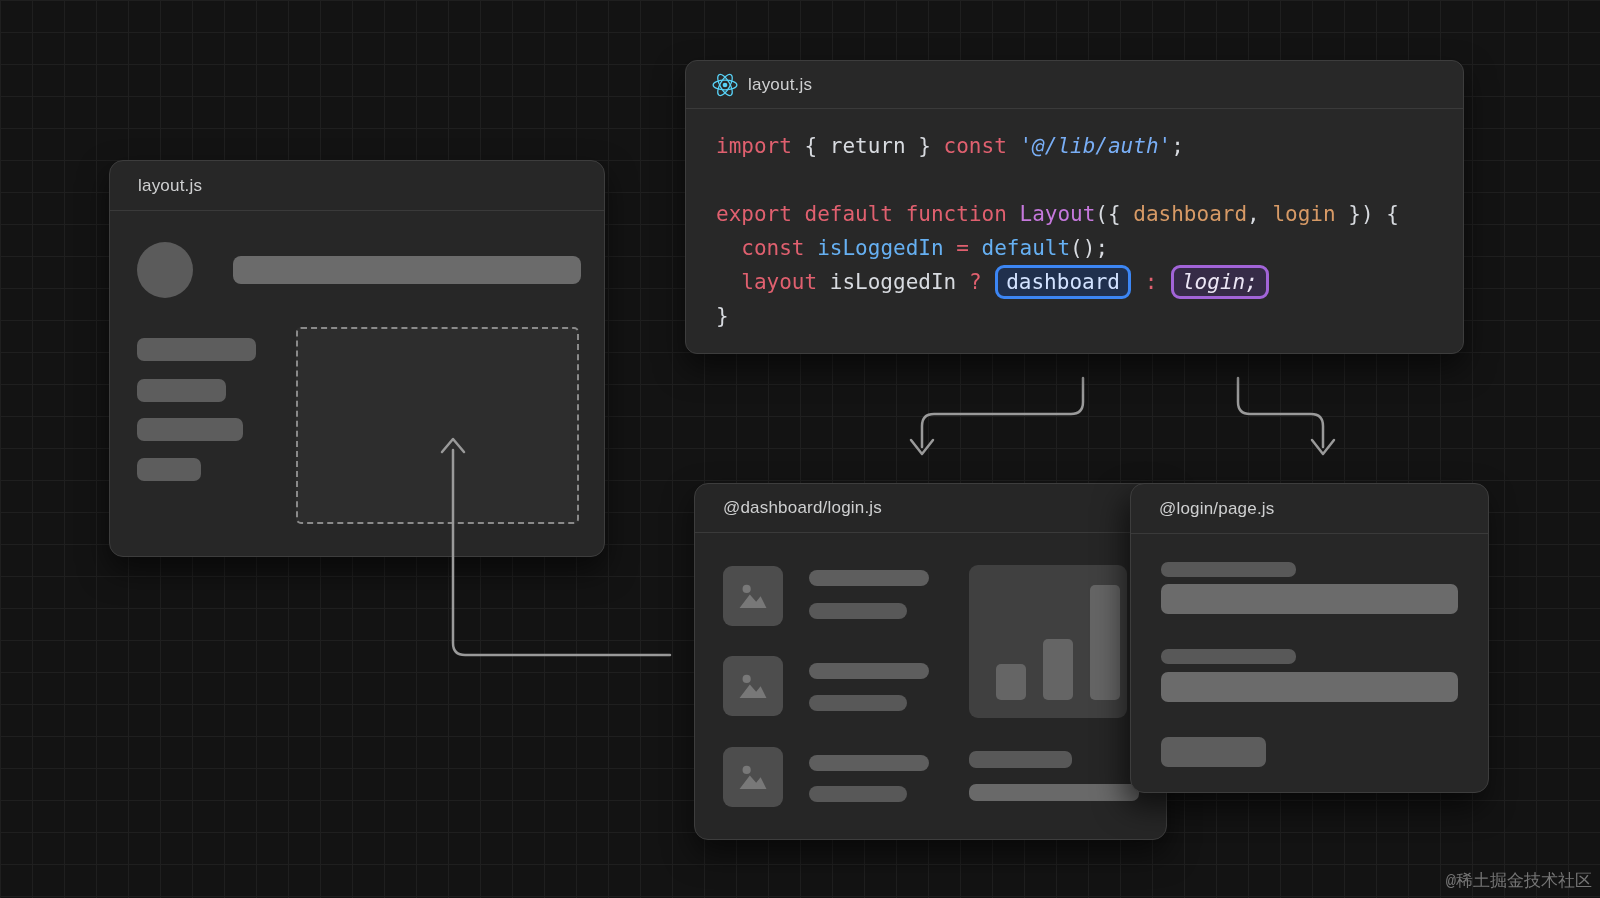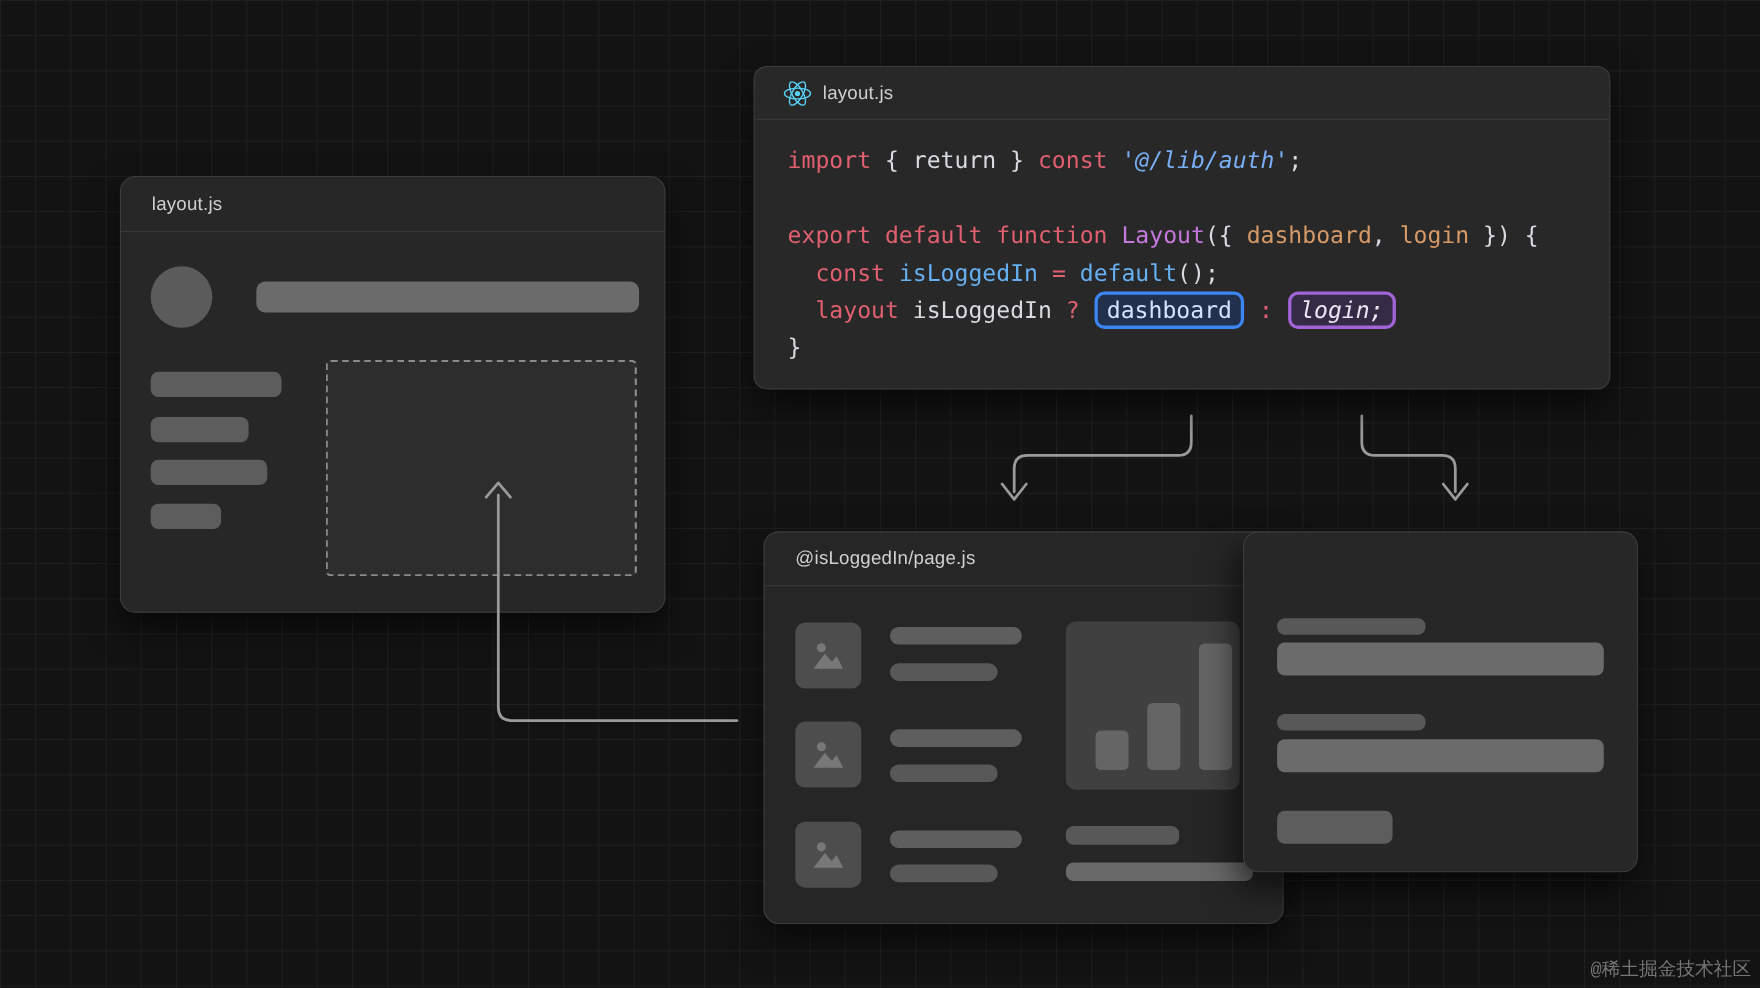--- a/index.html
+++ b/index.html
@@ -125,21 +125,21 @@
         <div class="code-line">&nbsp;</div>
         <div class="code-line"><span class="tok-kw">export</span><span class="tok-pl"> </span><span class="tok-kw">default</span><span class="tok-pl"> </span><span class="tok-kw">function</span><span class="tok-pl"> </span><span class="tok-fn">Layout</span><span class="tok-pl">({ </span><span class="tok-param">dashboard</span><span class="tok-pl">, </span><span class="tok-param">login</span><span class="tok-pl"> }) {</span></div>
         <div class="code-line"><span class="tok-pl">  </span><span class="tok-kw">const</span><span class="tok-pl"> </span><span class="tok-var">isLoggedIn</span><span class="tok-pl"> </span><span class="tok-kw">=</span><span class="tok-pl"> </span><span class="tok-var">default</span><span class="tok-pl">();</span></div>
         <div class="code-line"><span class="tok-pl">  </span><span class="tok-kw">layout</span><span class="tok-pl"> isLoggedIn </span><span class="tok-kw">?</span><span class="tok-pl"> </span><span class="tok-box-blue">dashboard</span><span class="tok-pl"> </span><span class="tok-kw">:</span><span class="tok-pl"> </span><span class="tok-box-purple">login;</span></div>
         <div class="code-line"><span class="tok-pl">}</span></div>
       </div>
   </div>
 
   <div class="window" id="dashboard-window">
     <div class="win-header">
-      <span class="win-title">@isLoggedIn/page.js</span>
+      <span class="win-title">@dashboard/login.js</span>
     </div>
     <div class="thumb t1">
       <svg viewBox="0 0 24 24">
           <circle cx="8" cy="7.5" r="2.6"></circle>
           <path d="M3.5 19.5 L10 11 L14 15.6 L16.8 12.2 L20.5 19.5 Z"></path>
         </svg>
     </div>
     <div class="bar rowA a1"></div>
     <div class="bar rowB b1"></div>
     <div class="thumb t2">
@@ -161,20 +161,23 @@
     <div class="chart-card">
       <div class="chart-bar cb1"></div>
       <div class="chart-bar cb2"></div>
       <div class="chart-bar cb3"></div>
     </div>
     <div class="bar btmA"></div>
     <div class="bar btmB"></div>
   </div>
 
   <div class="window" id="login-window">
+    <div class="win-header">
+      <span class="win-title">@login/page.js</span>
+    </div>
     <div class="bar label lb1"></div>
     <div class="bar input in1"></div>
     <div class="bar label lb2"></div>
     <div class="bar input in2"></div>
     <div class="bar btn"></div>
   </div>
 
   <div id="watermark">@稀土掘金技术社区</div>
 </div>
 

